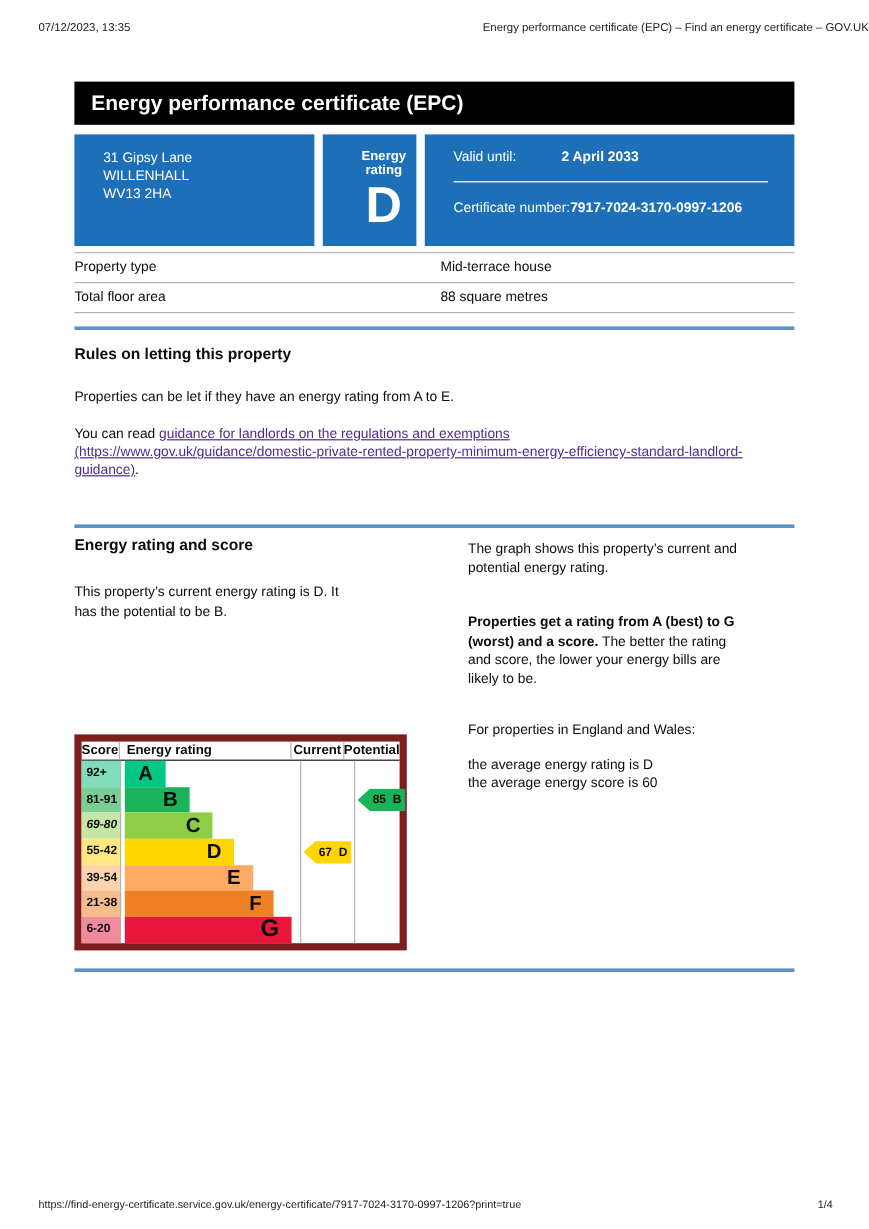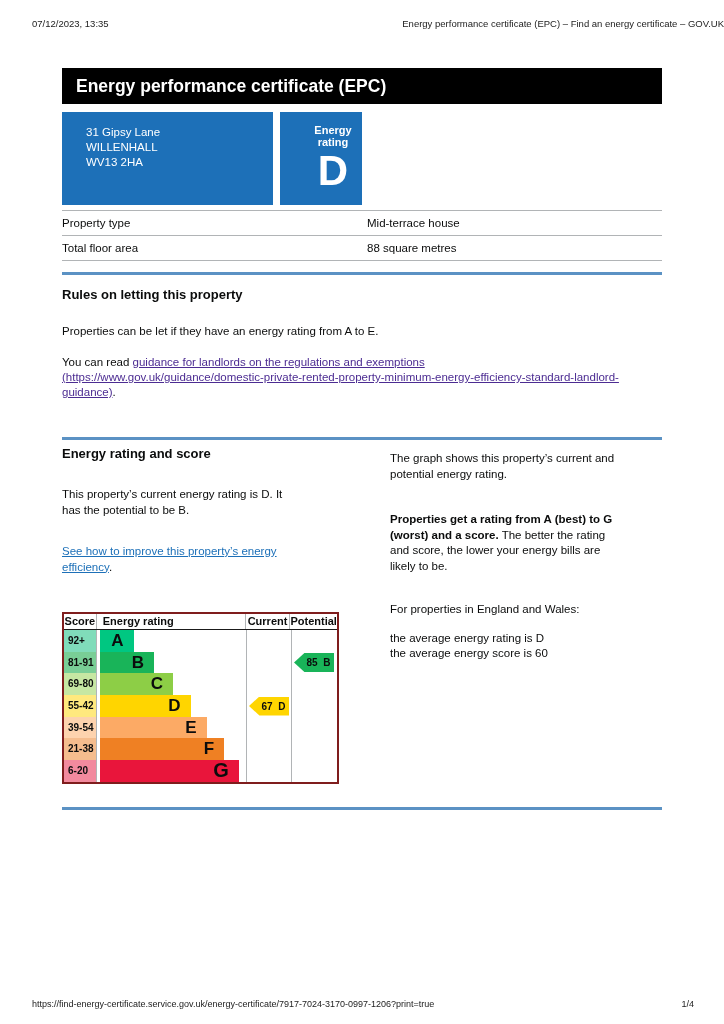--- a/index.html
+++ b/index.html
@@ -52,21 +52,21 @@
   .rating-left .p1 { margin-top:26px; line-height:15.5px; }
   .rating-left .p-link { margin-top:26px; line-height:15.5px; }
 
   .rating-right { position:absolute; left:390px; top:451px; width:278px; font-size:11.5px; line-height:15.5px; }
   .rating-right .r2 { margin-top:30px; }
   .rating-right .r3 { margin-top:28px; }
   .rating-right .r4 { margin-top:13px; }
   .bold { font-weight:700; }
 
   
-  .epc-chart { position:absolute; left:62px; top:612px; width:277px; border:2px solid #7f1d1d; background:#fff; }
+  .epc-chart { position:absolute; left:62px; top:612px; width:277px; border:6px solid #7f1d1d; background:#fff; }
   .epc-head { display:flex; height:16px; border-bottom:1px solid #1a1a1a; }
   .epc-head .hcell { font-size:11px; font-weight:700; line-height:15px; }
   .h-score { width:32px; text-align:center; }
   .h-rating { width:150px; padding-left:6px; border-left:1px solid #b1b4b6; }
   .h-current { width:45px; text-align:center; border-left:1px solid #b1b4b6; }
   .h-potential { width:48px; text-align:center; border-left:1px solid #b1b4b6; }
   .epc-body { position:relative; width:275px; height:152px; }
   .epc-row { display:flex; height:21.7px; }
   .epc-score { width:32px; font-size:10px; font-weight:700; padding-left:4px; line-height:21.7px; }
   .epc-bar-area { width:150px; border-left:1px solid #b1b4b6; padding-left:3px; }
@@ -95,20 +95,29 @@
   <div class="summary">
     <div class="cell cell-address">
       <div>31 Gipsy Lane</div>
       <div>WILLENHALL</div>
       <div>WV13 2HA</div>
     </div>
     <div class="cell cell-rating">
       <div class="rating-label">Energy rating</div>
       <div class="rating-letter">D</div>
     </div>
+    <div class="cell cell-valid">
+      <div class="valid-row">
+        <span class="label">Valid until:</span><span class="value">2 April 2033</span>
+      </div>
+      <div class="white-rule"></div>
+      <div class="cert-row">
+        <span>Certificate number:</span><span class="value">7917-7024-3170-0997-1206</span>
+      </div>
+    </div>
   </div>
 
   <div class="prop-table">
     <div class="prop-row">
       <div class="prop-label">Property type</div>
       <div class="prop-value">Mid-terrace house</div>
     </div>
     <div class="prop-row">
       <div class="prop-label">Total floor area</div>
       <div class="prop-value">88 square metres</div>
@@ -124,22 +133,20 @@
 (https://www.gov.uk/guidance/domestic-private-rented-property-minimum-energy-efficiency-standard-landlord-
 guidance)</a><span>.</span></p>
   </div>
 
   <div class="blue-divider div2"></div>
 
   <div class="rating-left">
     <h2 class="section-heading">Energy rating and score</h2>
     <p class="body-text p1 prewrap">This property’s current energy rating is D. It
 has the potential to be B.</p>
-    <p class="body-text p-link"><a class="link-blue prewrap">See how to improve this property’s energy
-efficiency</a><span>.</span></p>
   </div>
 
   <div class="rating-right">
     <p class="r1 prewrap">The graph shows this property’s current and
 potential energy rating.</p>
     <p class="r2 prewrap"><span class="bold prewrap">Properties get a rating from A (best) to G
 (worst) and a score.</span><span class="prewrap"> The better the rating
 and score, the lower your energy bills are
 likely to be.</span></p>
     <p class="r3">For properties in England and Wales:</p>
@@ -167,21 +174,21 @@
         </div>
         <div class="epc-row">
           <div class="epc-score" style="background: rgb(121, 206, 150);">81-91</div>
           <div class="epc-bar-area">
             <div class="epc-bar" style="width: 37%; background: rgb(25, 180, 89);">
               <span class="epc-letter">B</span>
             </div>
           </div>
         </div>
         <div class="epc-row">
-          <div class="epc-score" style="background: rgb(198, 231, 163);">69-80</div>
+          <div class="epc-score" style="background: rgb(198, 231, 163); font-style: italic;">69-80</div>
           <div class="epc-bar-area">
             <div class="epc-bar" style="width: 50%; background: rgb(141, 206, 70);">
               <span class="epc-letter">C</span>
             </div>
           </div>
         </div>
         <div class="epc-row">
           <div class="epc-score" style="background: rgb(255, 233, 126);">55-42</div>
           <div class="epc-bar-area">
             <div class="epc-bar" style="width: 62%; background: rgb(255, 213, 0);">

